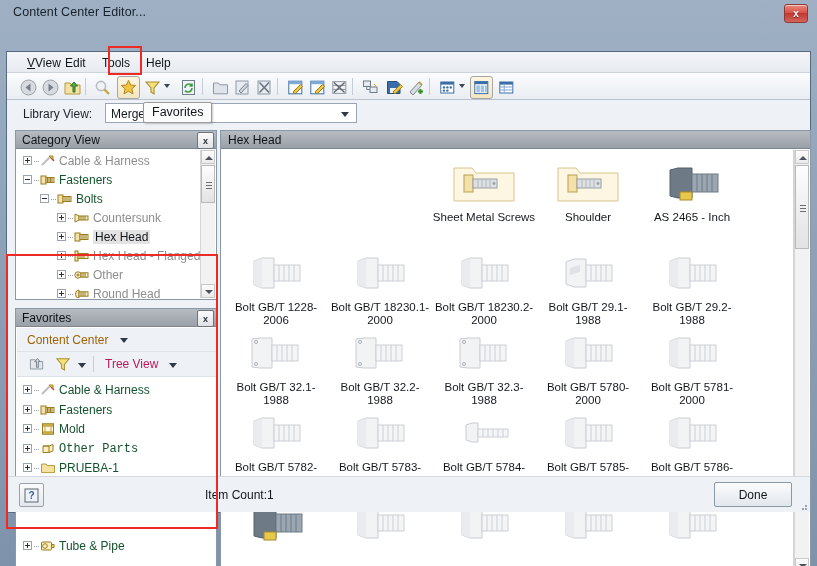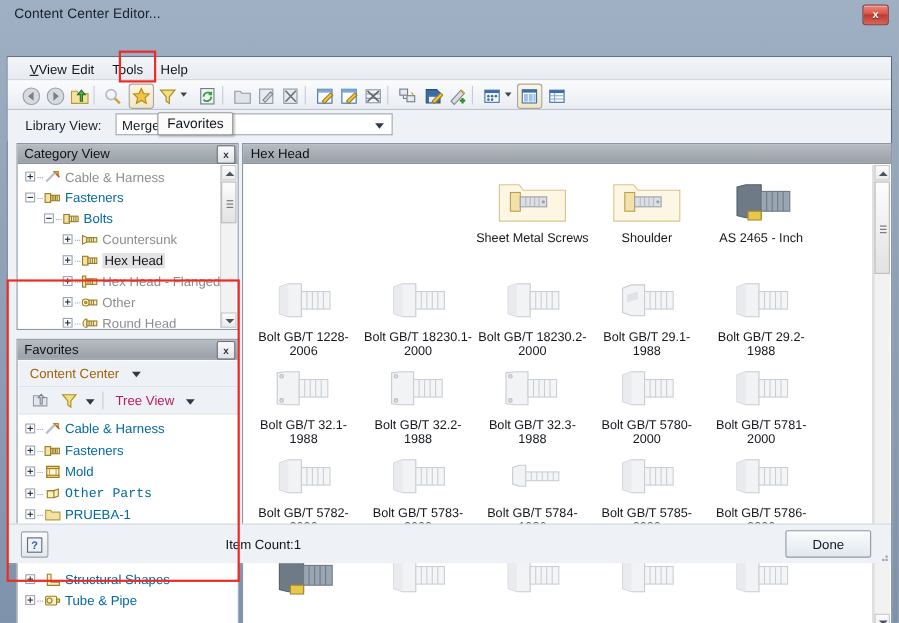--- a/index.html
+++ b/index.html
@@ -139,21 +139,21 @@
     box-sizing:border-box;cursor:pointer;
   }
   .tplus:before{
     content:"";position:absolute;left:1px;top:3px;width:5px;height:1px;background:#25303c;
   }
   .tplus.plus:after{
     content:"";position:absolute;left:3px;top:1px;width:1px;height:5px;background:#25303c;
   }
   .tdash{position:absolute;border-top:1px dotted #9aa4b0;top:9px;height:0;}
   .ticon{position:absolute;top:2px;width:16px;height:14px;}
-  .tlabel{position:absolute;top:2px;font-size:12px;color:#0369a1;}
+  .tlabel{position:absolute;top:2px;font-size:12px;color:#14532d;}
   .tlabel.dim{color:#8d8d8d;}
   .tlabel.sel{background:#e3e3e3;padding:0 2px;color:#11161c;}
   
   .sbar{
     position:absolute;width:15px;background:#f2f2f2;border-left:1px solid #d6d6d6;
     box-sizing:border-box;
   }
   .sb-up,.sb-down{
     position:absolute;left:0;width:14px;height:14px;
     background:linear-gradient(to bottom,#fdfdfd,#eaeaea);
@@ -626,28 +626,20 @@
           <div class="tnode" style="left: 0px; top: 121px; right: 0px;">
             <span class="tplus plus" style="left: 6px;"></span>
             <span class="tdash" style="left: 17px; width: 5px;"></span>
             <span class="ticon" style="left: 23px;"><svg width="16" height="14" viewBox="0 0 16 14">
                 <rect x="1.5" y="3.5" width="13" height="7" fill="#fdf6dd" stroke="#9a7c22"></rect>
                 <rect x="2.8" y="4.8" width="2.4" height="4.4" fill="#f2d96a"></rect>
                 <rect x="10.8" y="4.8" width="2.4" height="4.4" fill="#f2d96a"></rect>
               </svg></span>
             <span class="tlabel" style="left: 42px;">Sheet Metal</span>
           </div>
-          <div class="tnode" style="left: 0px; top: 140.5px; right: 0px;">
-            <span class="tplus plus" style="left: 6px;"></span>
-            <span class="tdash" style="left: 17px; width: 5px;"></span>
-            <span class="ticon" style="left: 23px;"><svg width="16" height="14" viewBox="0 0 16 14">
-                <path d="M3 2 h3.4 v7.2 H14 v3 H3 Z" fill="#fdf0c0" stroke="#9a7c22"></path>
-              </svg></span>
-            <span class="tlabel" style="left: 42px;">Structural Shapes</span>
-          </div>
           <div class="tnode" style="left: 0px; top: 160px; right: 0px;">
             <span class="tplus plus" style="left: 6px;"></span>
             <span class="tdash" style="left: 17px; width: 5px;"></span>
             <span class="ticon" style="left: 23px;"><svg width="16" height="14" viewBox="0 0 16 14">
                 <rect x="1.5" y="3" width="10" height="8" rx="1" fill="#fdf0c0" stroke="#9a7c22"></rect>
                 <circle cx="5" cy="7" r="2.3" fill="none" stroke="#9a7c22"></circle>
                 <path d="M11.5 5.5 h2.6 v3 h-2.6 z" fill="#f2d96a" stroke="#9a7c22"></path>
               </svg></span>
             <span class="tlabel" style="left: 42px;">Tube &amp; Pipe</span>
           </div>

